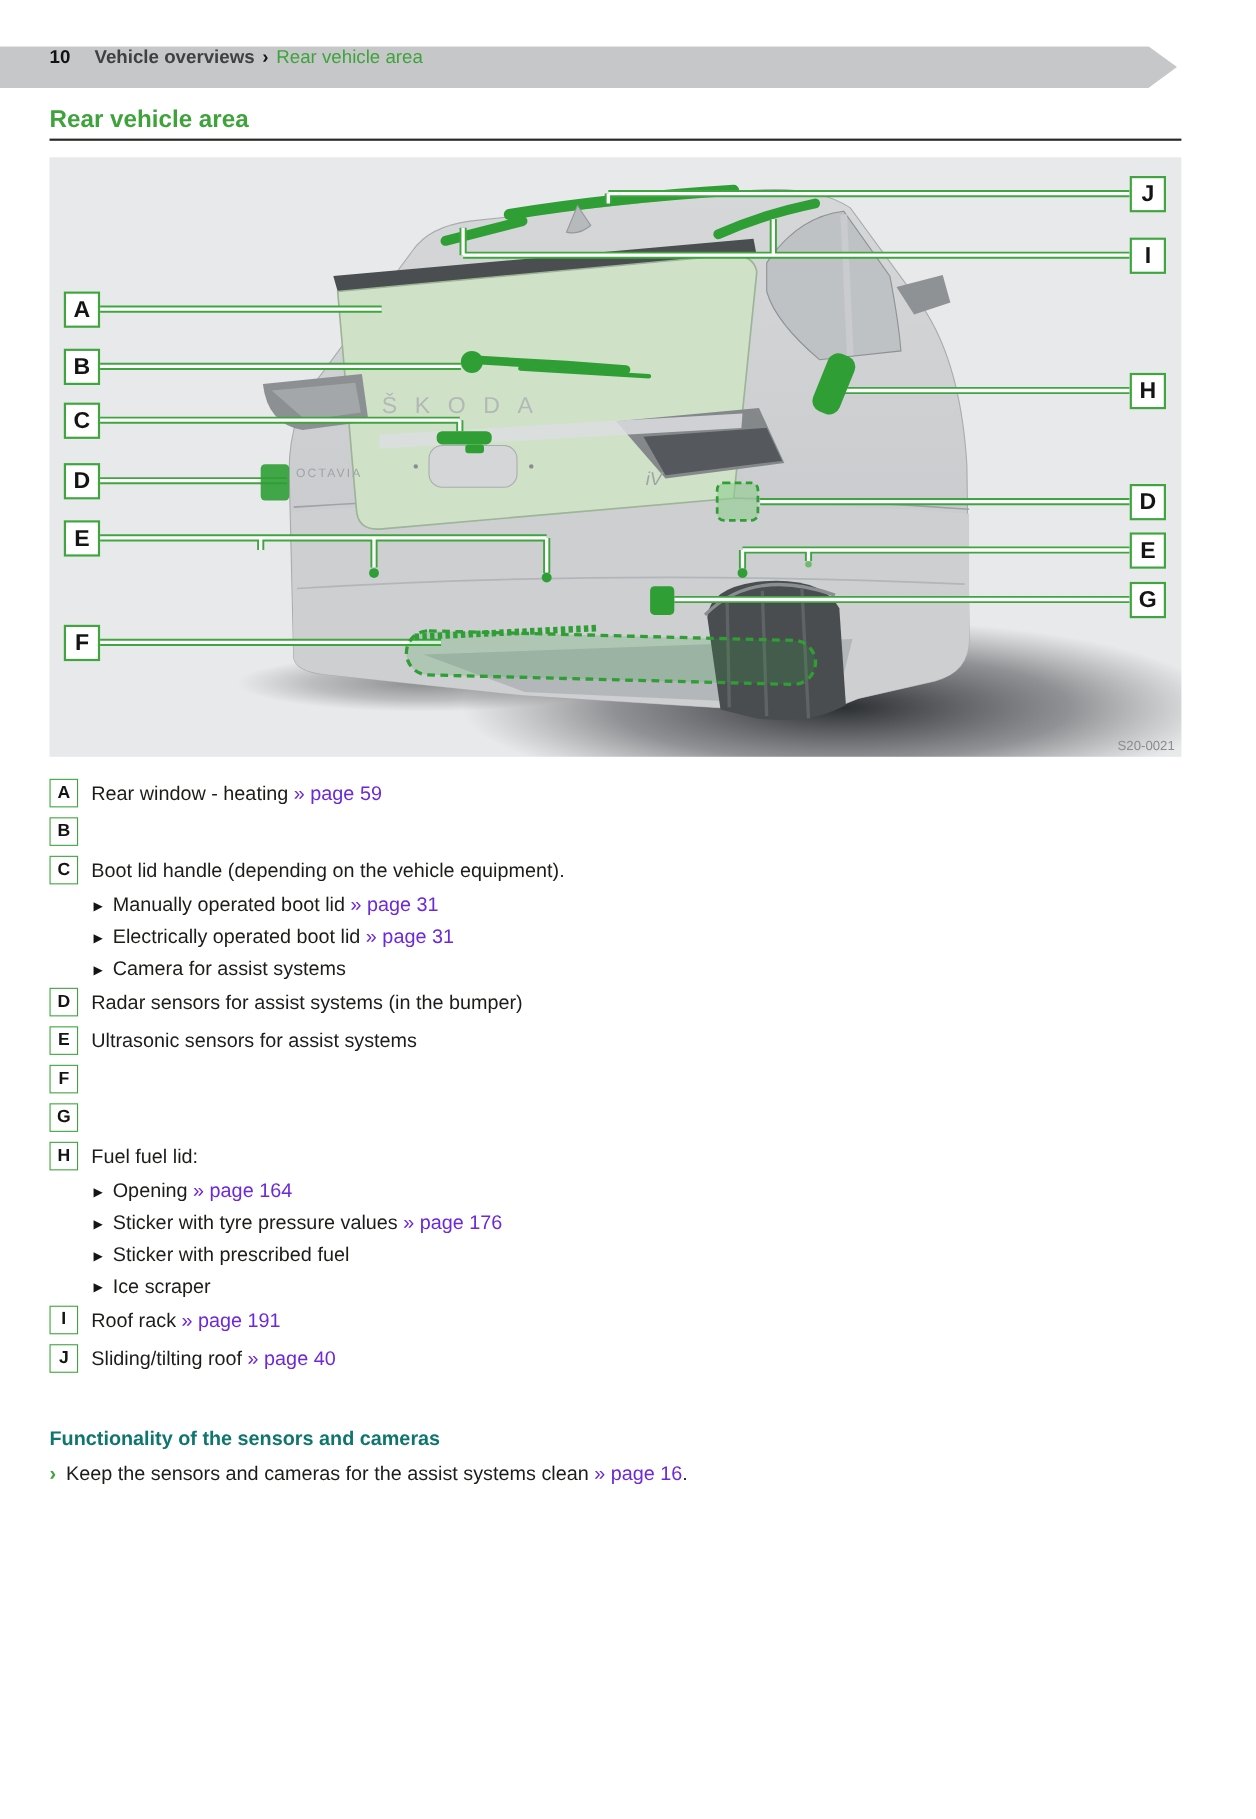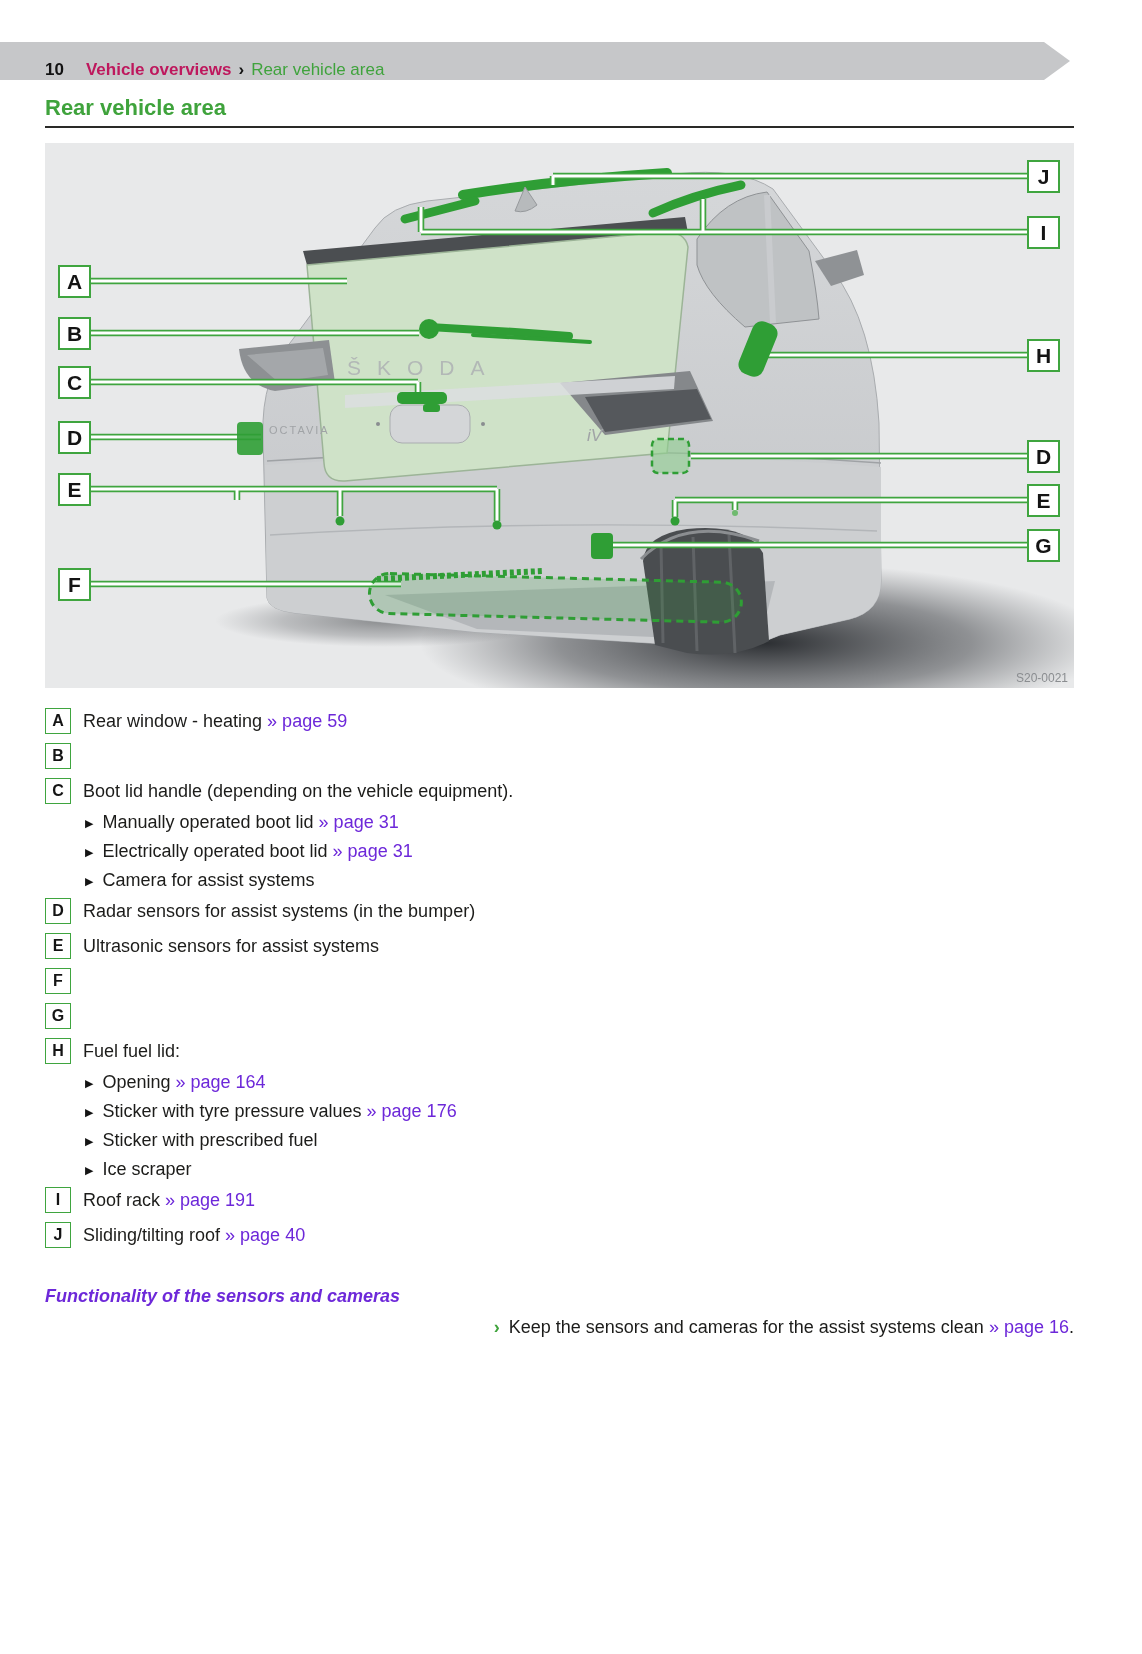--- a/index.html
+++ b/index.html
@@ -1,24 +1,24 @@
 <!DOCTYPE html>
 <html><head>
 <meta charset="utf-8">
 <style>
   html,body{margin:0;padding:0;background:#fff;}
   body{font-family:"Liberation Sans",sans-serif;color:#1c1c1a;}
   .page{position:relative;width:1142px;height:1654px;background:#fff;overflow:hidden;}
 
   
   .banner{position:absolute;top:42px;left:0;width:1070px;height:38px;background:#c6c7c9;
-    display:flex;align-items:flex-end;padding-left:45px;box-sizing:border-box;
+    display:flex;align-items:flex-start;padding-left:45px;box-sizing:border-box;
     clip-path:polygon(0 0,calc(100% - 26px) 0,100% 50%,calc(100% - 26px) 100%,0 100%);}
   .banner .pagenum{font-weight:bold;font-size:17px;color:#121212;margin-right:22px;}
-  .banner .crumb-main{font-weight:bold;font-size:17px;color:#be185d;}
+  .banner .crumb-main{font-weight:bold;font-size:17px;color:#404040;}
   .banner .crumb-sep{font-weight:bold;font-size:17px;color:#121212;margin:0 7px;}
   .banner .crumb-sub{font-size:17px;color:#3fa33c;}
 
   
   .title{position:absolute;top:95px;left:45px;margin:0;font-size:22px;font-weight:bold;color:#3fa33c;}
   .title-rule{position:absolute;top:126px;left:45px;width:1029px;border-top:2.5px solid #2a2a28;}
 
   
   .diagram{position:absolute;top:143px;left:45px;width:1029px;height:545px;background:#e8e9ea;}
   .diagram svg{position:absolute;top:0;left:0;}
@@ -35,22 +35,22 @@
     font-size:16px;font-weight:bold;color:#141414;margin-right:12px;}
   .ltext{font-size:18px;line-height:26px;color:#1c1c1a;}
   .lsubs{margin:-2px 0 7px 0;}
   .lsub{display:flex;align-items:baseline;margin-bottom:7px;padding-left:40px;}
   .lsub .tri{font-size:11px;color:#141414;margin-right:9px;position:relative;top:-1px;}
   .lsubtext{font-size:18px;line-height:22px;}
   .plink{color:#6d28d9;cursor:pointer;}
 
   
   .note{position:absolute;top:1286px;left:45px;width:1029px;}
-  .note h2{margin:0 0 8px 0;font-size:18px;font-weight:bold;color:#6d28d9;font-style:italic;}
-  .note .noteline{font-size:18px;line-height:24px;text-align:right;}
+  .note h2{margin:12px 0 8px 0;font-size:18px;font-weight:bold;color:#0f766e;}
+  .note .noteline{font-size:18px;line-height:24px;}
   .note .chev{color:#3fa33c;font-weight:bold;margin-right:9px;}
 </style>
 </head>
 <body>
 
 <div class="page">
 
   <header class="banner">
     <span class="pagenum">10</span>
     <span class="crumb-main">Vehicle overviews</span>

